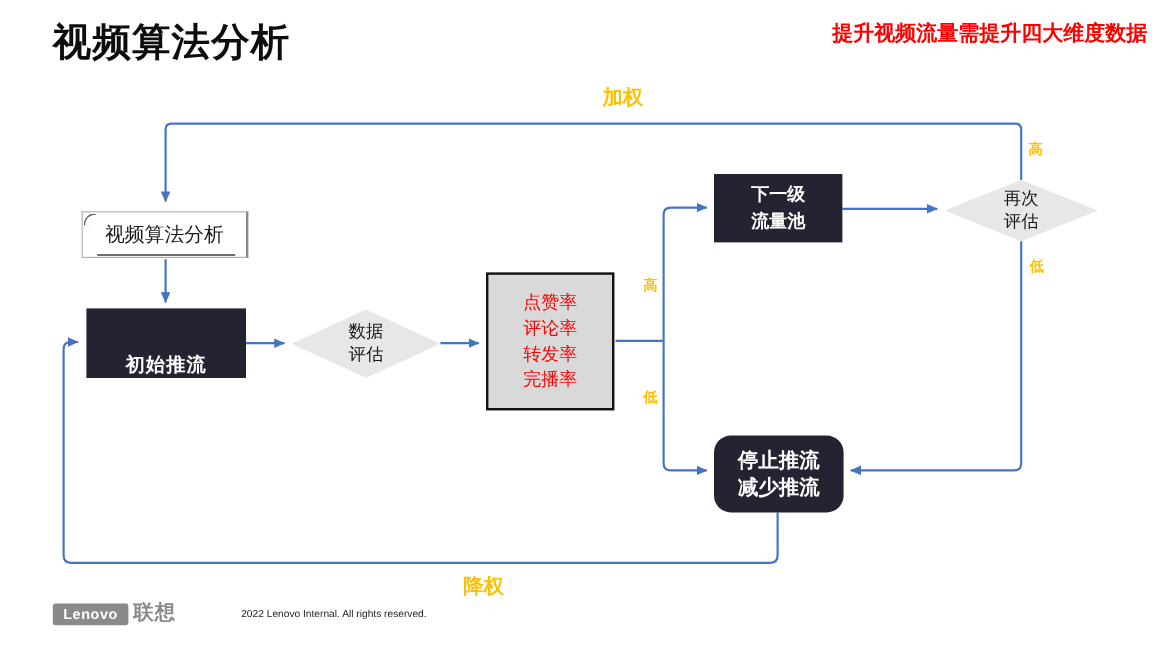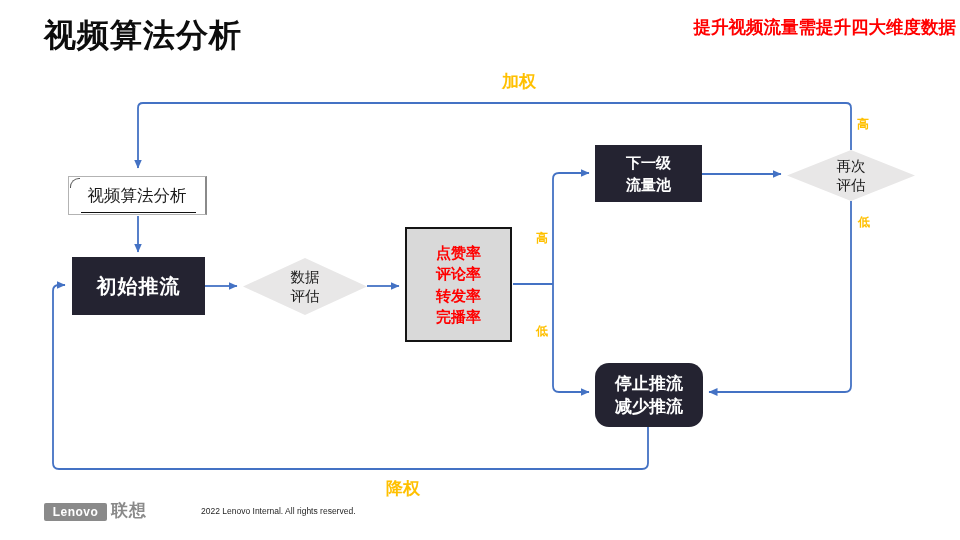--- a/index.html
+++ b/index.html
@@ -34,34 +34,34 @@
     display:flex;align-items:center;justify-content:center;
     font-size:16.5px;color:#1a1a1a;box-sizing:border-box;
   }
   .corner-curl{
     position:absolute;left:1px;top:1px;width:9px;height:9px;
     border-left:1.5px solid #555;border-top:1.5px solid #555;border-top-left-radius:9px;
   }
   .underline-bar{
     position:absolute;left:12px;right:9px;bottom:1px;height:1.5px;background:#111;
   }
-  .node-initial-push{left:72px;top:257px;width:133px;height:58px;font-size:20px;letter-spacing:1px;}
+  .node-initial-push{left:72px;top:257px;width:133px;height:58px;font-size:16px;letter-spacing:1px;justify-content:flex-end;}
   .diamond{
     background:#e8e7e7;
     clip-path:polygon(50% 0,100% 50%,50% 100%,0 50%);
     display:flex;flex-direction:column;align-items:center;justify-content:center;text-align:center;
     color:#1a1a1a;font-size:14.5px;line-height:19px;
   }
   .node-data-eval{left:243px;top:258px;width:124px;height:57px;}
   .node-re-eval{left:787px;top:150px;width:128px;height:51px;}
   .node-metrics{
     left:405px;top:227px;width:107px;height:115px;background:#d9d9d9;
     border:2px solid #141414;box-sizing:border-box;
     display:flex;flex-direction:column;align-items:center;justify-content:center;
-    color:#ff0000;font-weight:700;font-size:15px;line-height:21.5px;
+    color:#ff0000;font-weight:400;font-size:15px;line-height:21.5px;
   }
   .node-next-pool{left:595px;top:145px;width:107px;height:57px;font-size:15px;line-height:22px;}
   .node-stop-push{left:595px;top:363px;width:108px;height:64px;font-size:17px;line-height:23px;border-radius:14px;}
   .footer-logo-badge{
     left:44px;top:503px;width:63px;height:18px;background:#8a8a8a;border-radius:2px;
     color:#ffffff;font-size:12px;font-weight:800;letter-spacing:.5px;
     display:flex;align-items:center;justify-content:center;
   }
   .footer-logo-cn{left:111px;top:499px;font-size:17px;font-weight:800;color:#8a8a8a;letter-spacing:1px;text-align:center;}
   .footer-copy{left:161px;top:506px;font-size:8.5px;color:#1f1f1f;margin-left:40px;}

